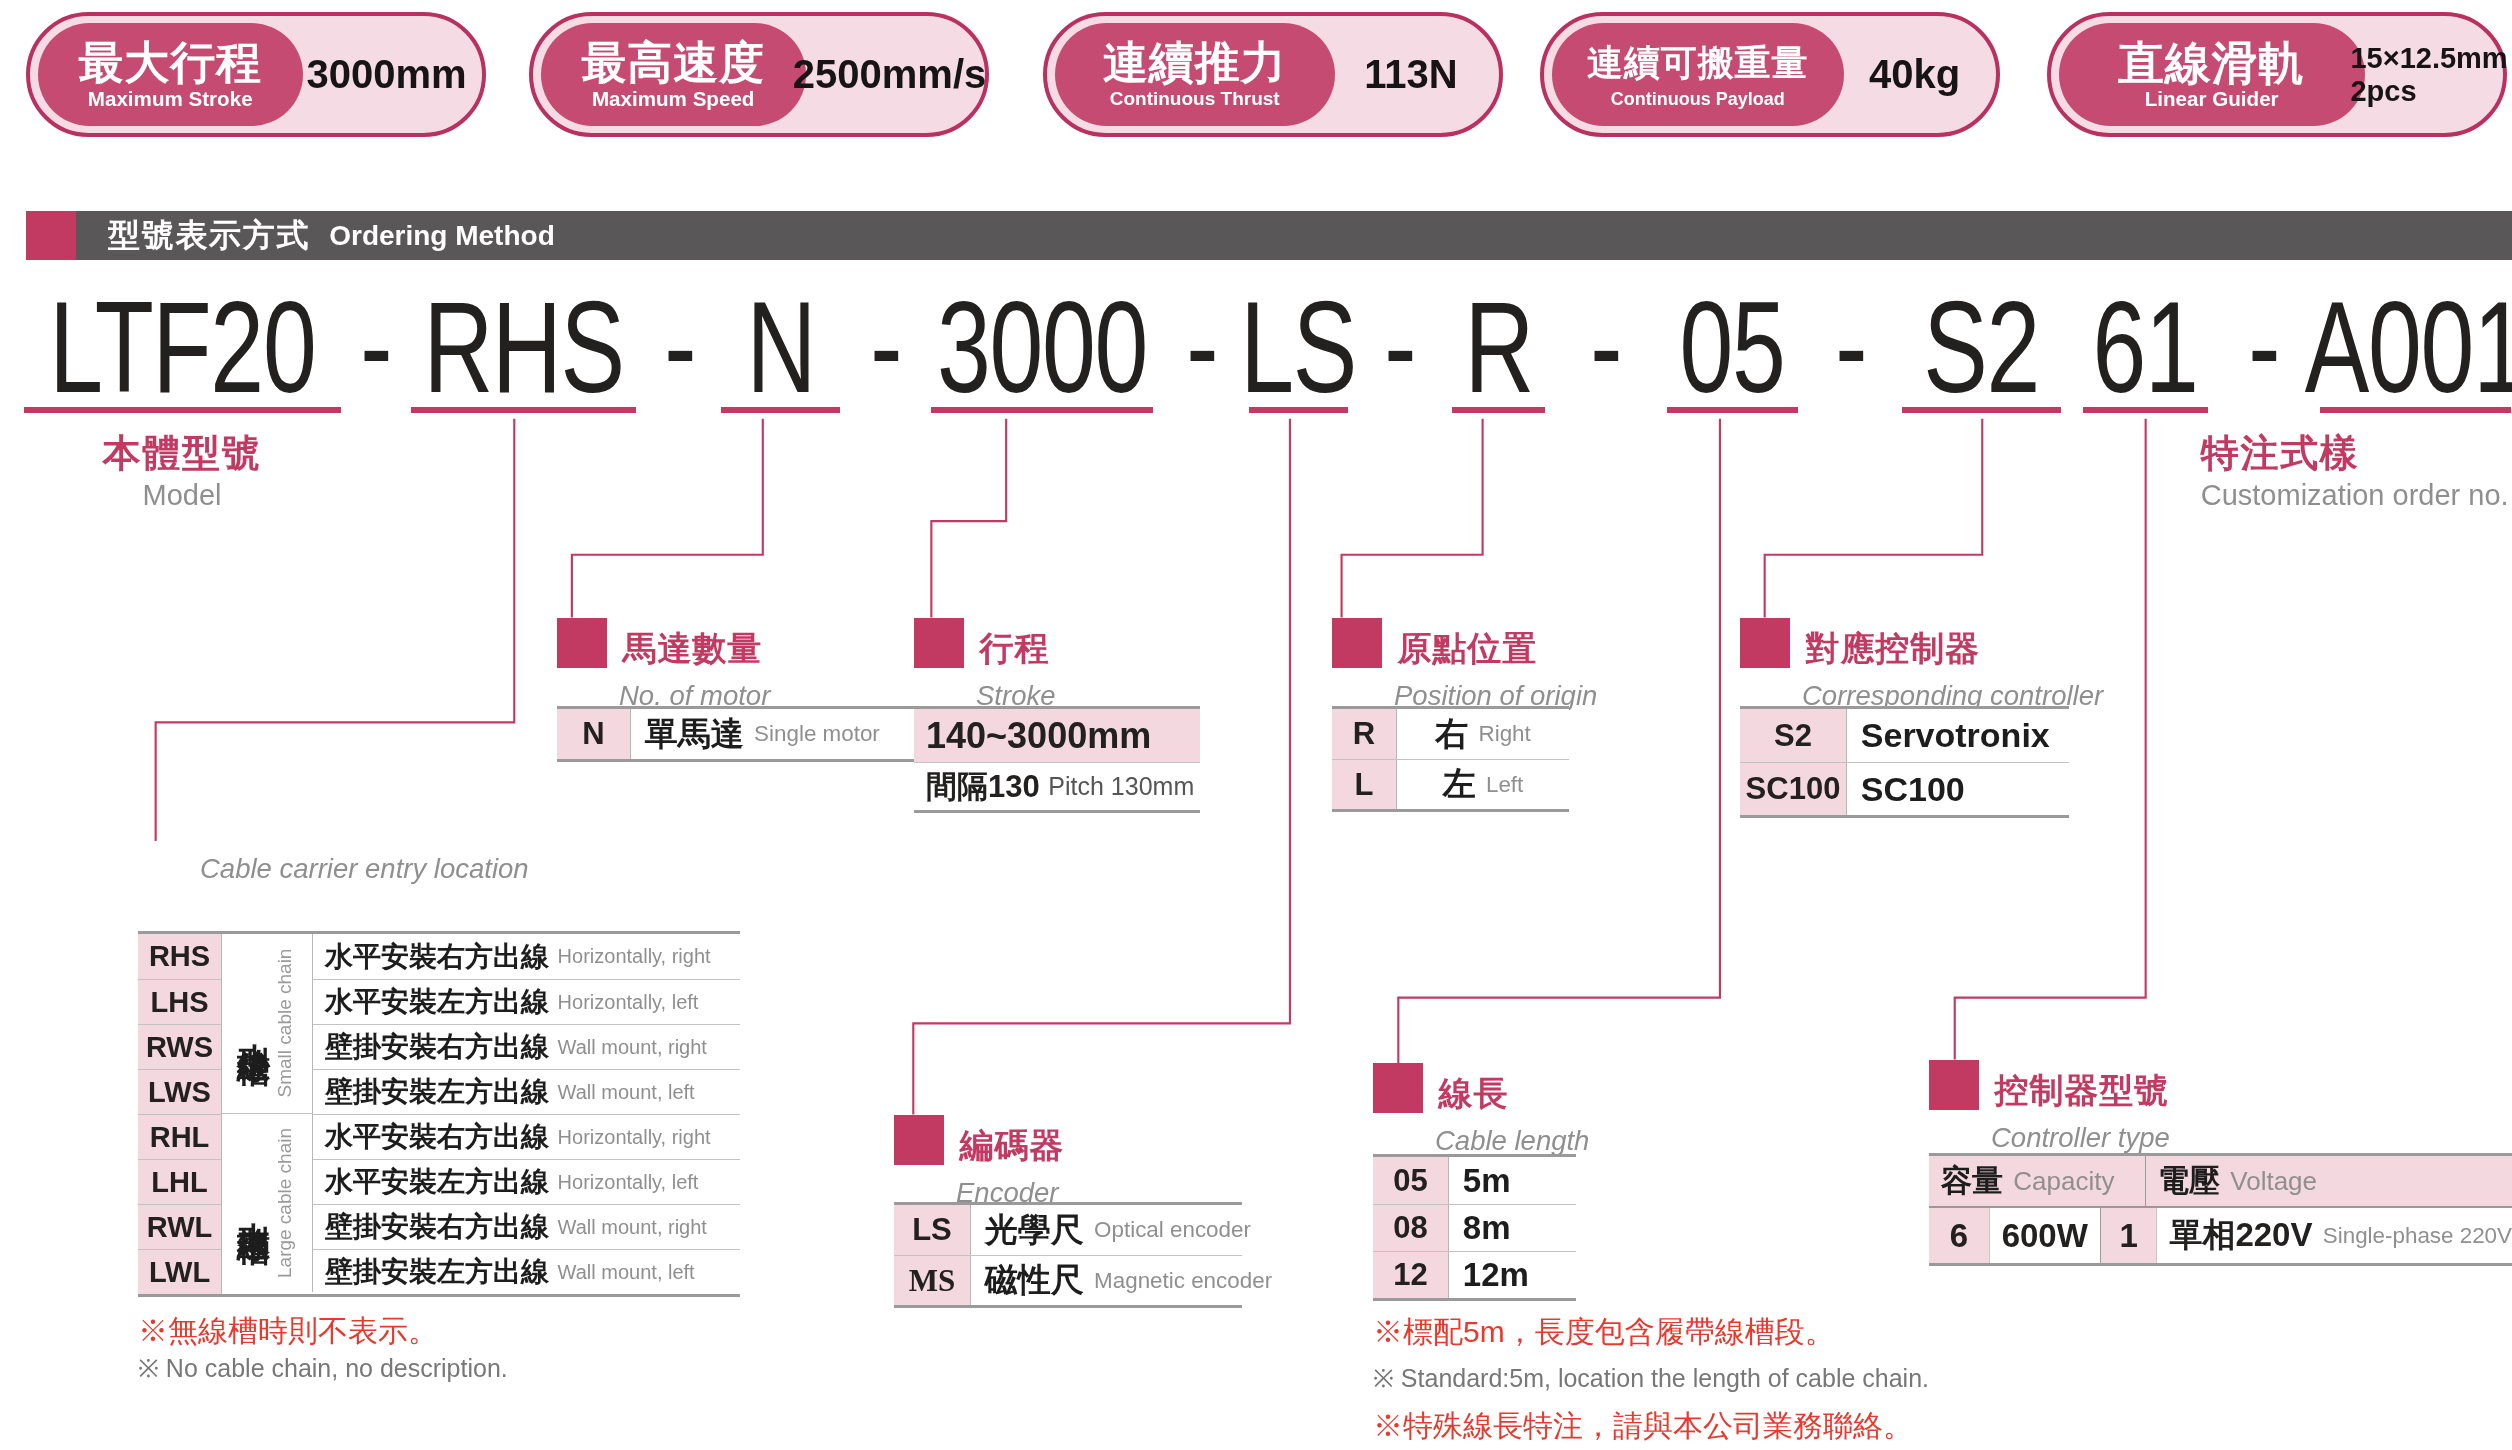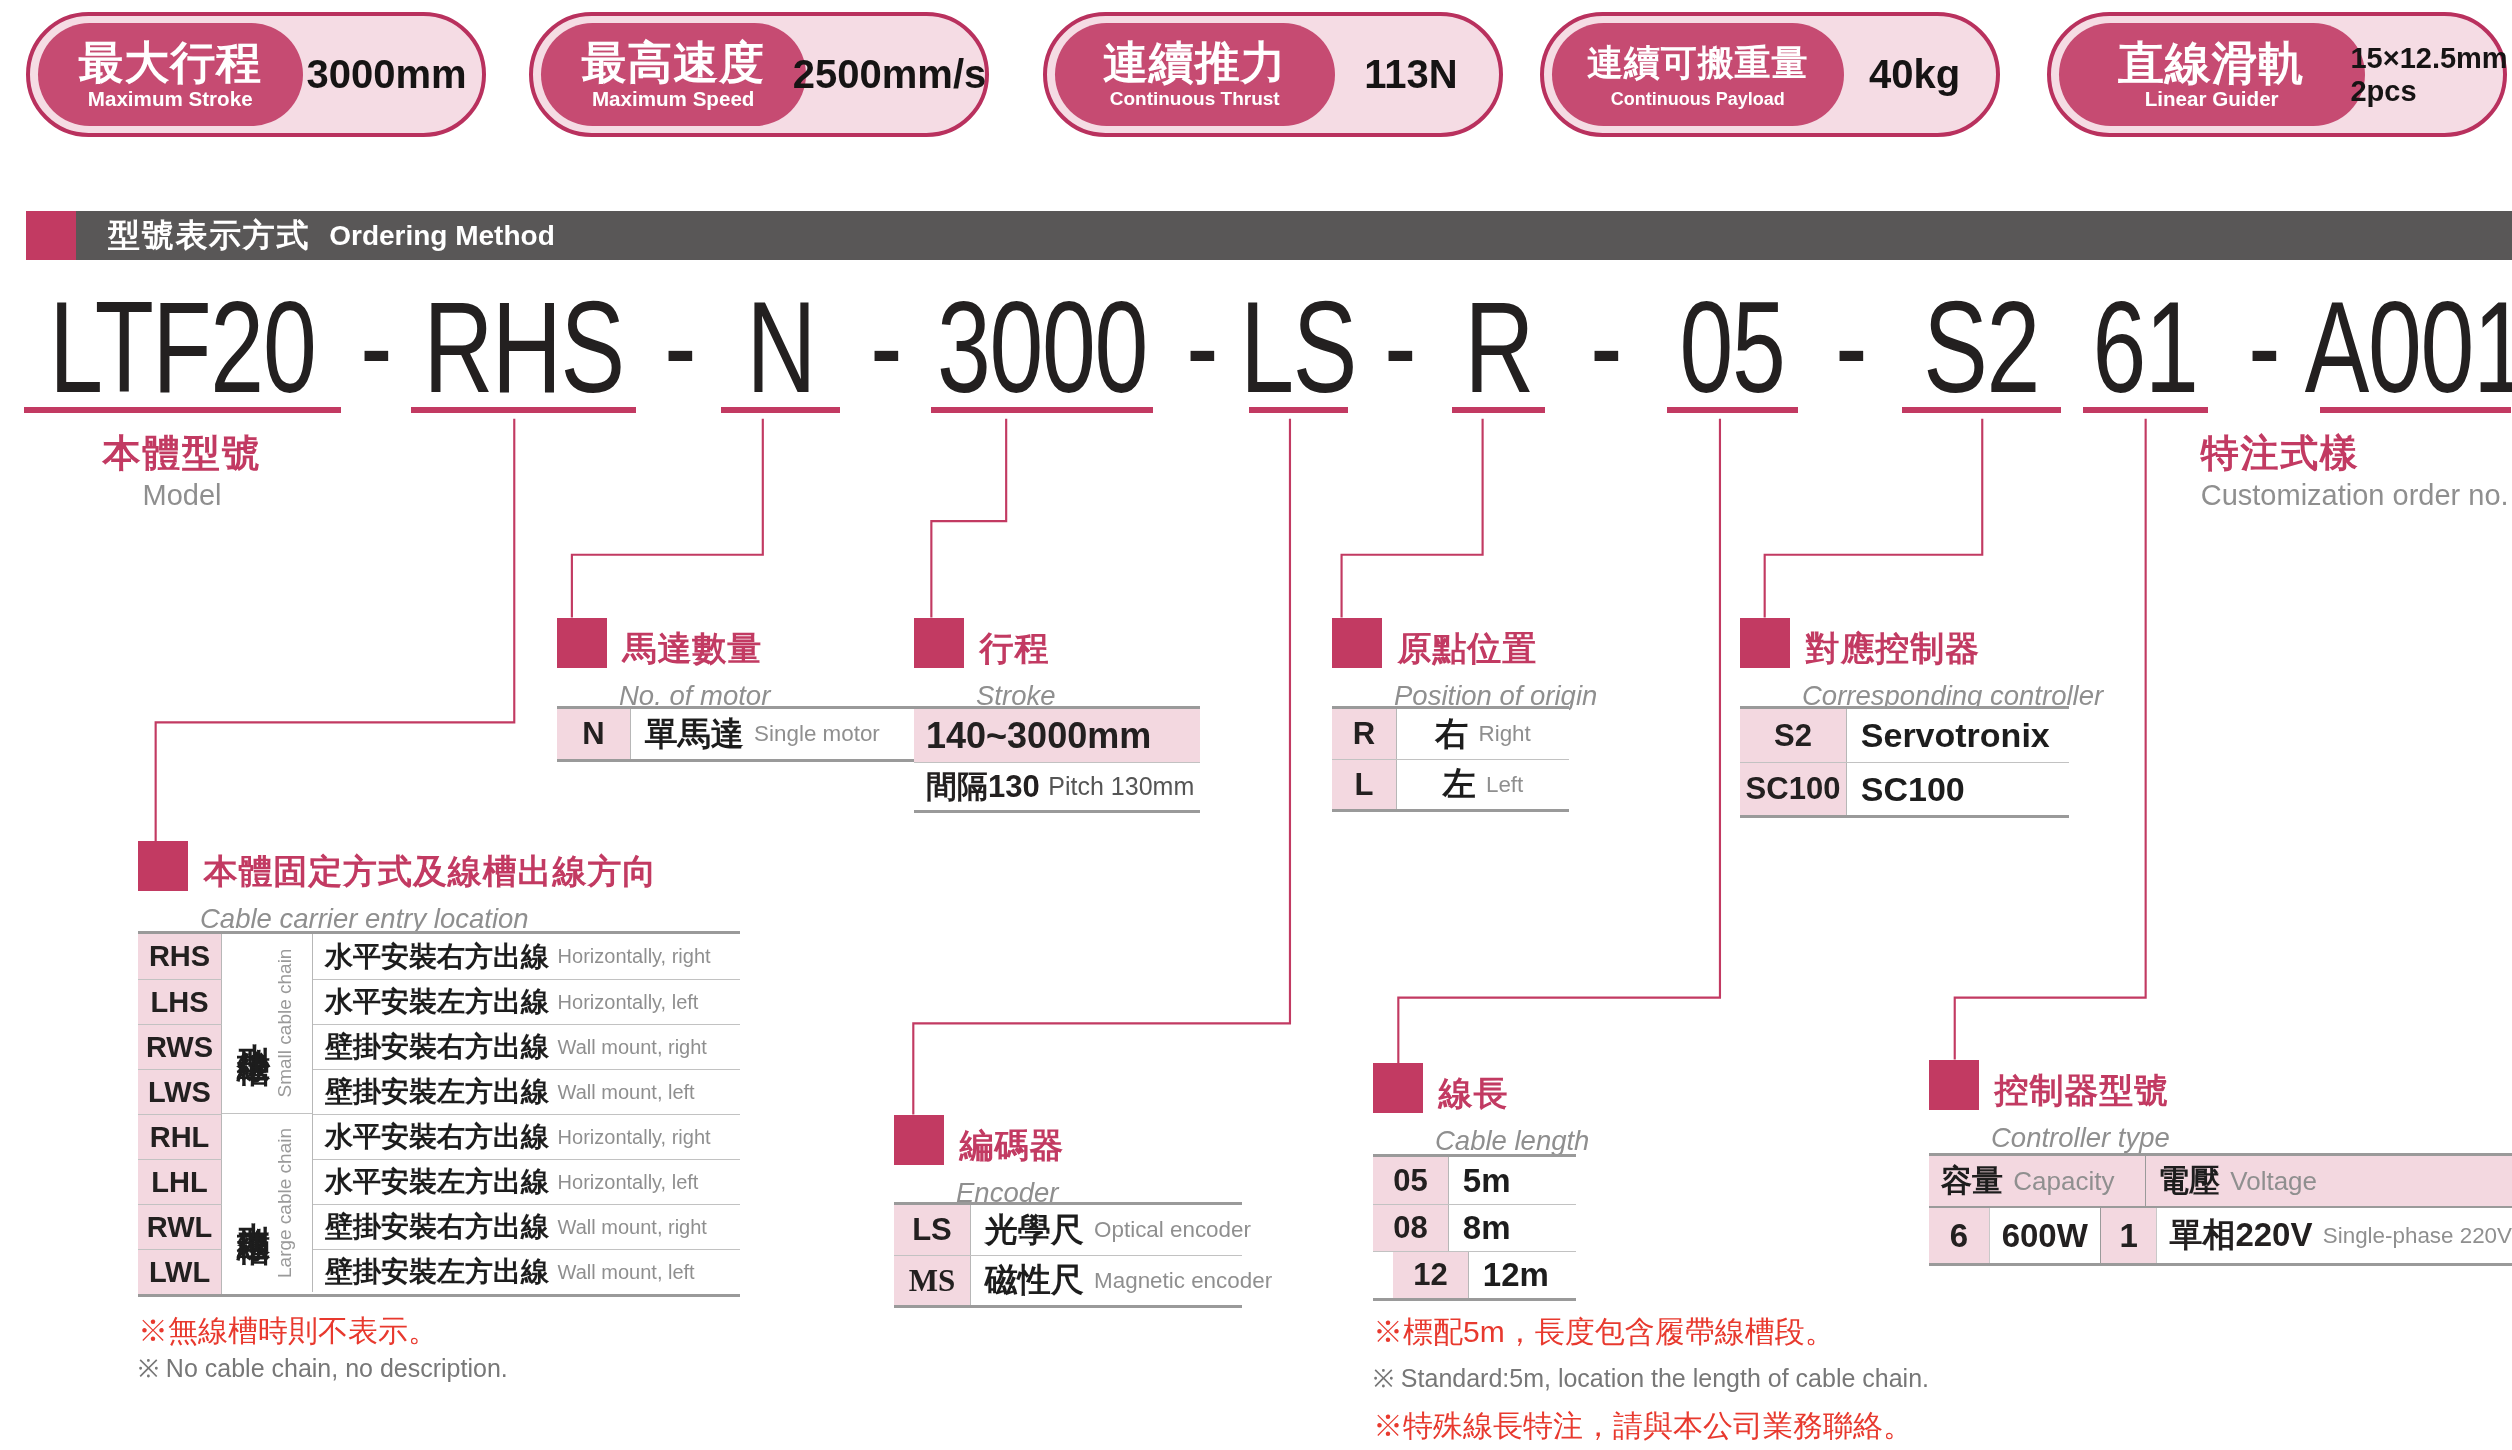--- a/index.html
+++ b/index.html
@@ -312,24 +312,20 @@
       <div class="trow" style="height:53px;">
         <div class="tcode" style="width:107px;">SC100</div>
         <div class="tdesc">
           <span class="zh" style="font-size:34px;">SC100</span>
         </div>
       </div>
     </div>
   </div>
 
   <div class="grp" style="left:138px;top:841px;width:606px;">
-    <div class="grp-head">
-      <div class="grp-sq"></div>
-      <div class="grp-zh">本體固定方式及線槽出線方向</div>
-    </div>
     <div class="grp-en">Cable carrier entry location</div>
 
     <div class="cable-cols" style="left:0;top:90px;">
       <div class="ccol">
         <div class="ccell c-code">RHS</div>
         <div class="ccell c-code">LHS</div>
         <div class="ccell c-code">RWS</div>
         <div class="ccell c-code">LWS</div>
         <div class="ccell c-code">RHL</div>
         <div class="ccell c-code">LHL</div>
@@ -423,21 +419,21 @@
             <span class="zh">5m</span>
           </div>
       </div>
       <div class="trow" style="height:47px;">
         <div class="tcode" style="width:76px;">08</div>
         <div class="tdesc">
             <span class="zh">8m</span>
           </div>
       </div>
       <div class="trow" style="height:47px;">
-        <div class="tcode" style="width:76px;margin-left:20px;">12</div>
+        <div class="tcode" style="width:76px;">12</div>
         <div class="tdesc">
             <span class="zh">12m</span>
           </div>
       </div>
     </div>
     <div style="position:absolute;left:0;top:249px;">
       <div class="note-red" style="margin-bottom:6.9px;">※標配5m，長度包含履帶線槽段。</div>
       <div class="note-gray" style="margin-bottom:12px;">※ Standard:5m, location the length of cable chain.</div>
       <div class="note-red" style="margin-bottom:6.9px;">※特殊線長特注，請與本公司業務聯絡。</div>
 

